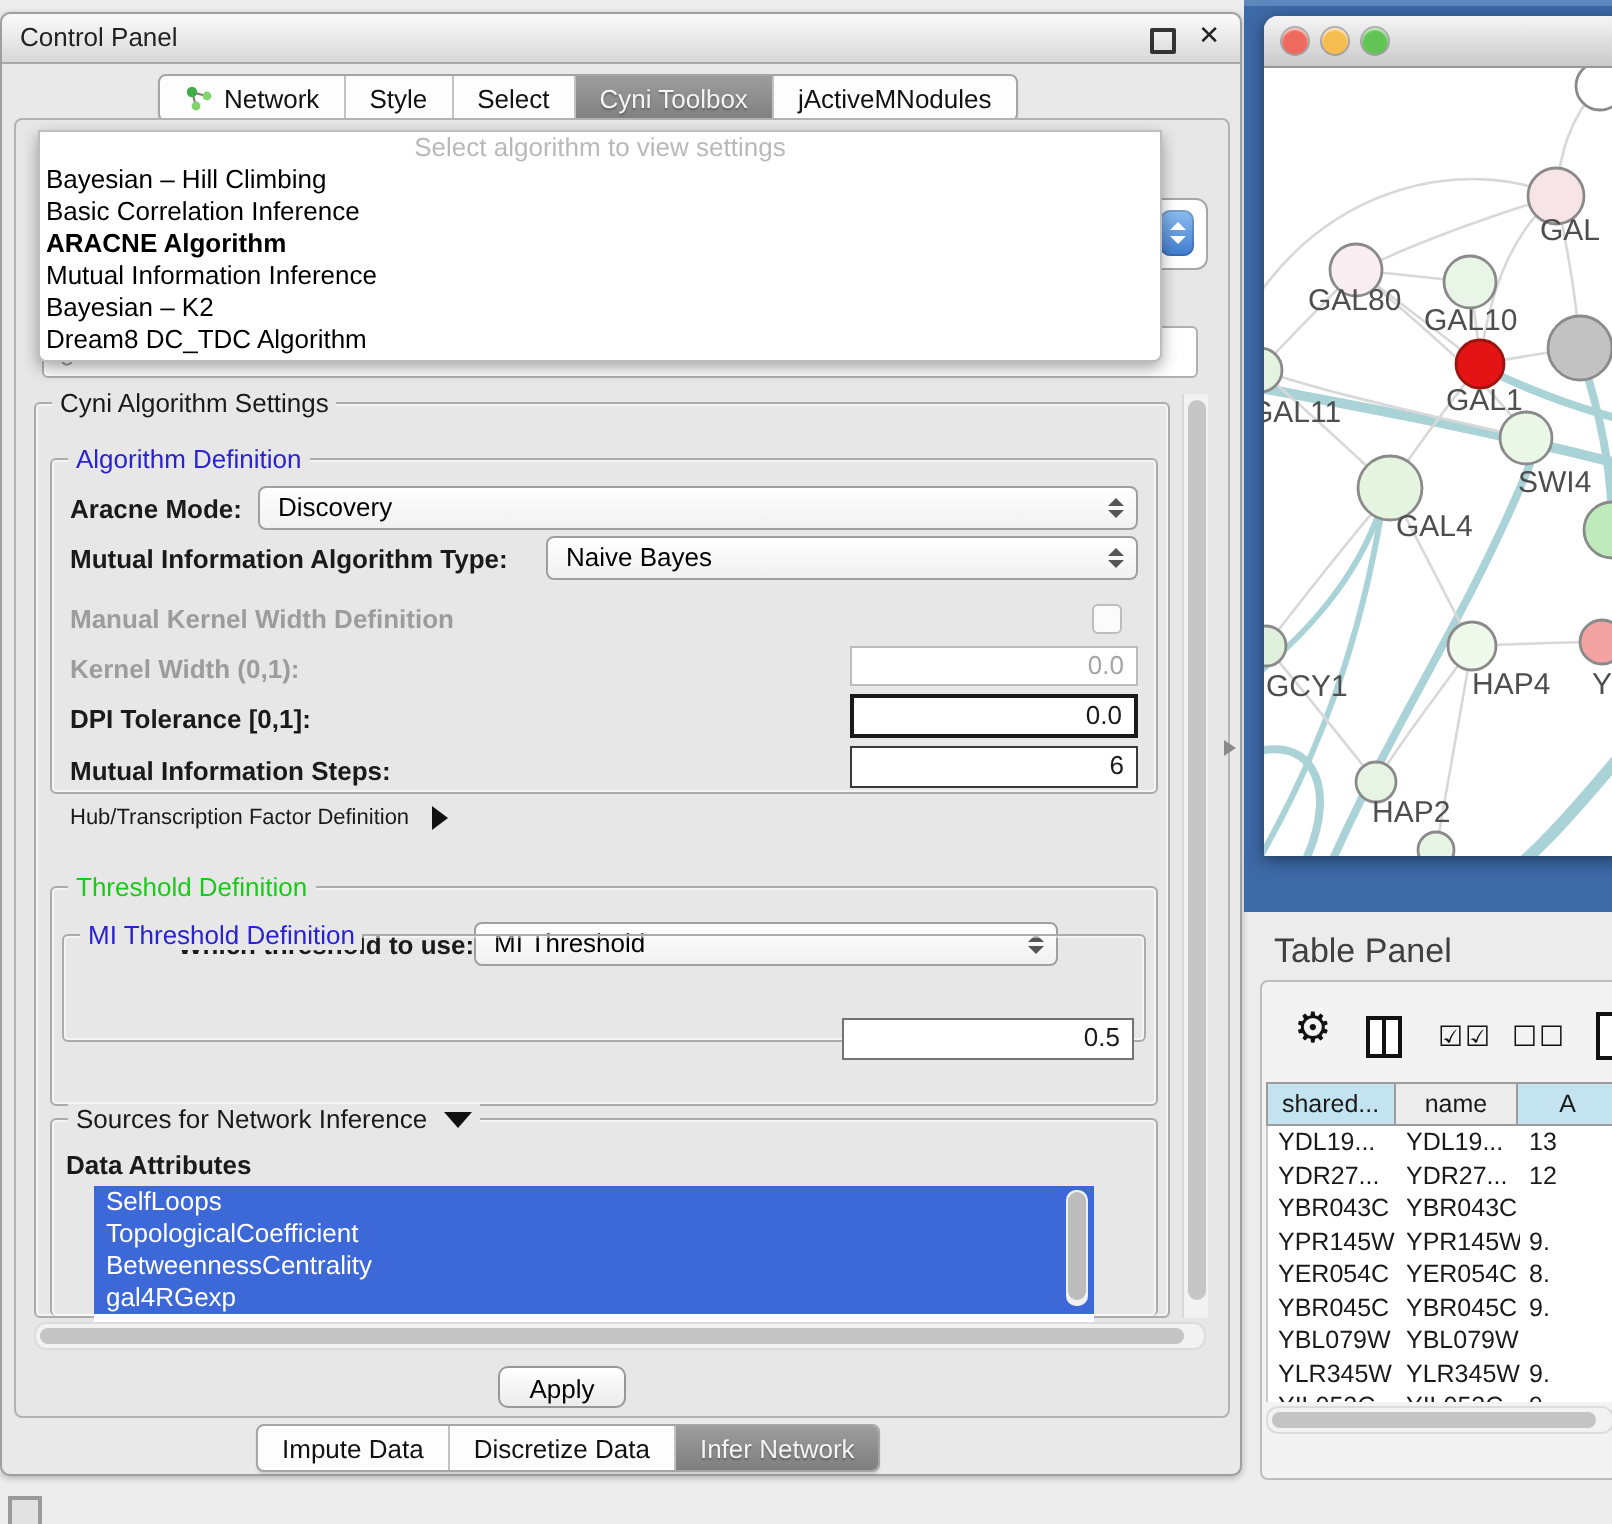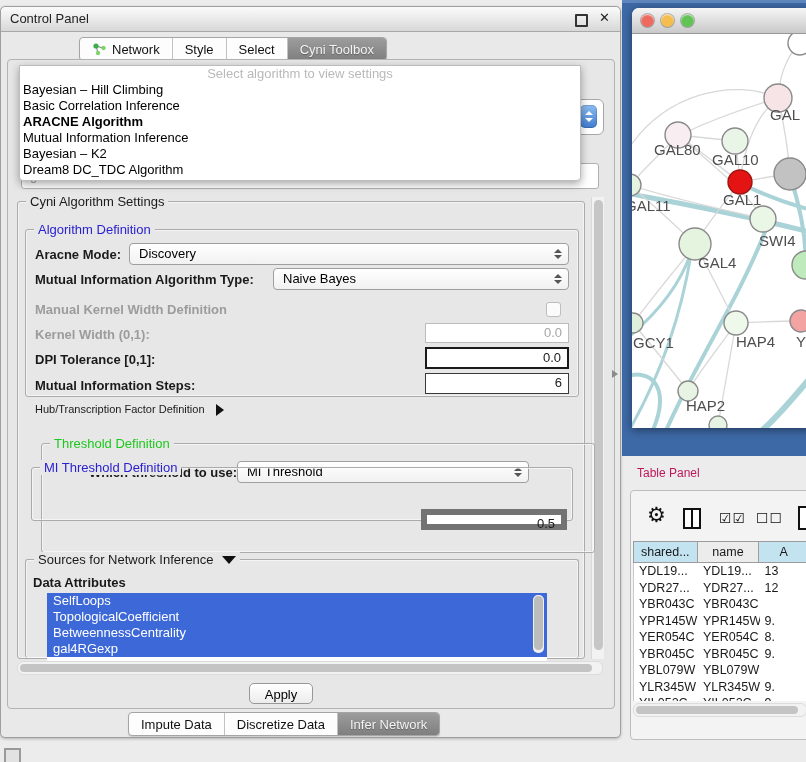--- a/index.html
+++ b/index.html
@@ -168,21 +168,21 @@
   }
   #net-titlebar{
     position:absolute;left:0;top:0;right:0;height:25px;
     background:linear-gradient(#f5f5f5,#c9c9c9);
     border-bottom:1px solid #979797;
   }
   .tl{position:absolute;top:5.5px;width:13px;height:13px;border-radius:50%;box-shadow:inset 0 1px 1px rgba(255,255,255,.7), 0 0 0 1px rgba(0,0,0,.25);}
   #net-canvas{position:absolute;left:0;top:26px;width:180px;height:394px;background:#fff;}
 
   
-  #table-panel-title{left:637px;top:466px;font-size:12px;color:#be185d;}
+  #table-panel-title{left:637px;top:466px;font-size:17px;color:#404040;}
   #table-panel{
     left:630px;top:490px;width:200px;height:248px;
     background:#f3f3f3;border:1px solid #bdbdbd;border-radius:4px;
   }
   .tb-ico{position:absolute;color:#111;}
   #ico-gear{left:16px;top:13px;font-size:21px;line-height:21px;}
   #ico-split{left:52px;top:17px;width:14px;height:17px;border:2.5px solid #111;background:#fff;}
   #ico-split:before{content:"";position:absolute;left:5.5px;top:0;bottom:0;width:2.5px;background:#111;}
   .cbpair{font-size:14px;letter-spacing:1px;top:19px;}
   #ico-page{left:167px;top:15px;width:13px;height:20px;border:2.5px solid #111;background:#fff;}
@@ -228,20 +228,23 @@
     </div>
     <div class="seg">
         <span>Style</span>
       </div>
     <div class="seg">
         <span>Select</span>
       </div>
     <div class="seg sel">
         <span>Cyni Toolbox</span>
       </div>
+    <div class="seg">
+        <span>jActiveMNodules</span>
+      </div>
   </div>
 
   <div id="cp-content" class="abs"></div>
 
   <div id="bg-combo" class="abs">
     <div class="stepper"></div>
   </div>
   <div id="bg-field" class="abs">gal-filtered sif default node</div>
 
   <div id="algo-popup" class="abs">
@@ -290,34 +293,34 @@
   <div class="tfield" style="left:424px;top:340px;width:144px;height:22px;border:2px solid #1a1a1a;line-height:18px;">0.0</div>
 
   <div class="flabel" style="left:34px;top:371px;">Mutual Information Steps:</div>
   <div class="tfield" style="left:424px;top:366px;width:144px;height:21px;border:1px solid #3a3a3a;">6</div>
 
   <div class="flabel plain" style="left:34px;top:396px;font-size:11px;">
     <span>Hub/Transcription Factor Definition</span>
     <span style="display:inline-block;margin-left:8px;width:0;height:0;border:6px solid transparent;border-left:8px solid #111;vertical-align:-3px;"></span>
   </div>
 
-  <div class="group" style="left:40px;top:436px;width:552px;height:108px;">
+  <div class="group" style="left:24px;top:436px;width:552px;height:108px;">
     <div class="legend green">Threshold Definition</div>
   </div>
 
   <div class="flabel" style="left:88px;top:458px;">Which threshold to use:</div>
   <div class="combo" style="left:236px;top:454px;width:292px;">
     <span>MI Threshold</span>
     <div class="arrows"></div>
   </div>
 
   <div class="group" style="left:30px;top:460px;width:540px;height:52px;">
     <div class="legend blue">MI Threshold Definition</div>
   </div>
-  <div class="tfield" style="left:420px;top:502px;width:146px;height:21px;border:6px solid #737373;">0.5</div>
+  <div class="tfield" style="left:420px;top:502px;width:146px;height:21px;border:1px solid #737373;">0.5</div>
 
   <div class="group" style="left:24px;top:552px;width:552px;height:98px;border-bottom:none;">
     <div class="legend">
       <span>Sources for Network Inference</span>
       <span style="display:inline-block;margin-left:5px;width:0;height:0;border:7px solid transparent;border-top:8px solid #111;vertical-align:-7px;"></span>
     </div>
   </div>
   <div class="flabel" style="left:32px;top:568px;">Data Attributes</div>
   <div id="attr-list" class="abs">
       <div class="attr-item">SelfLoops</div>

